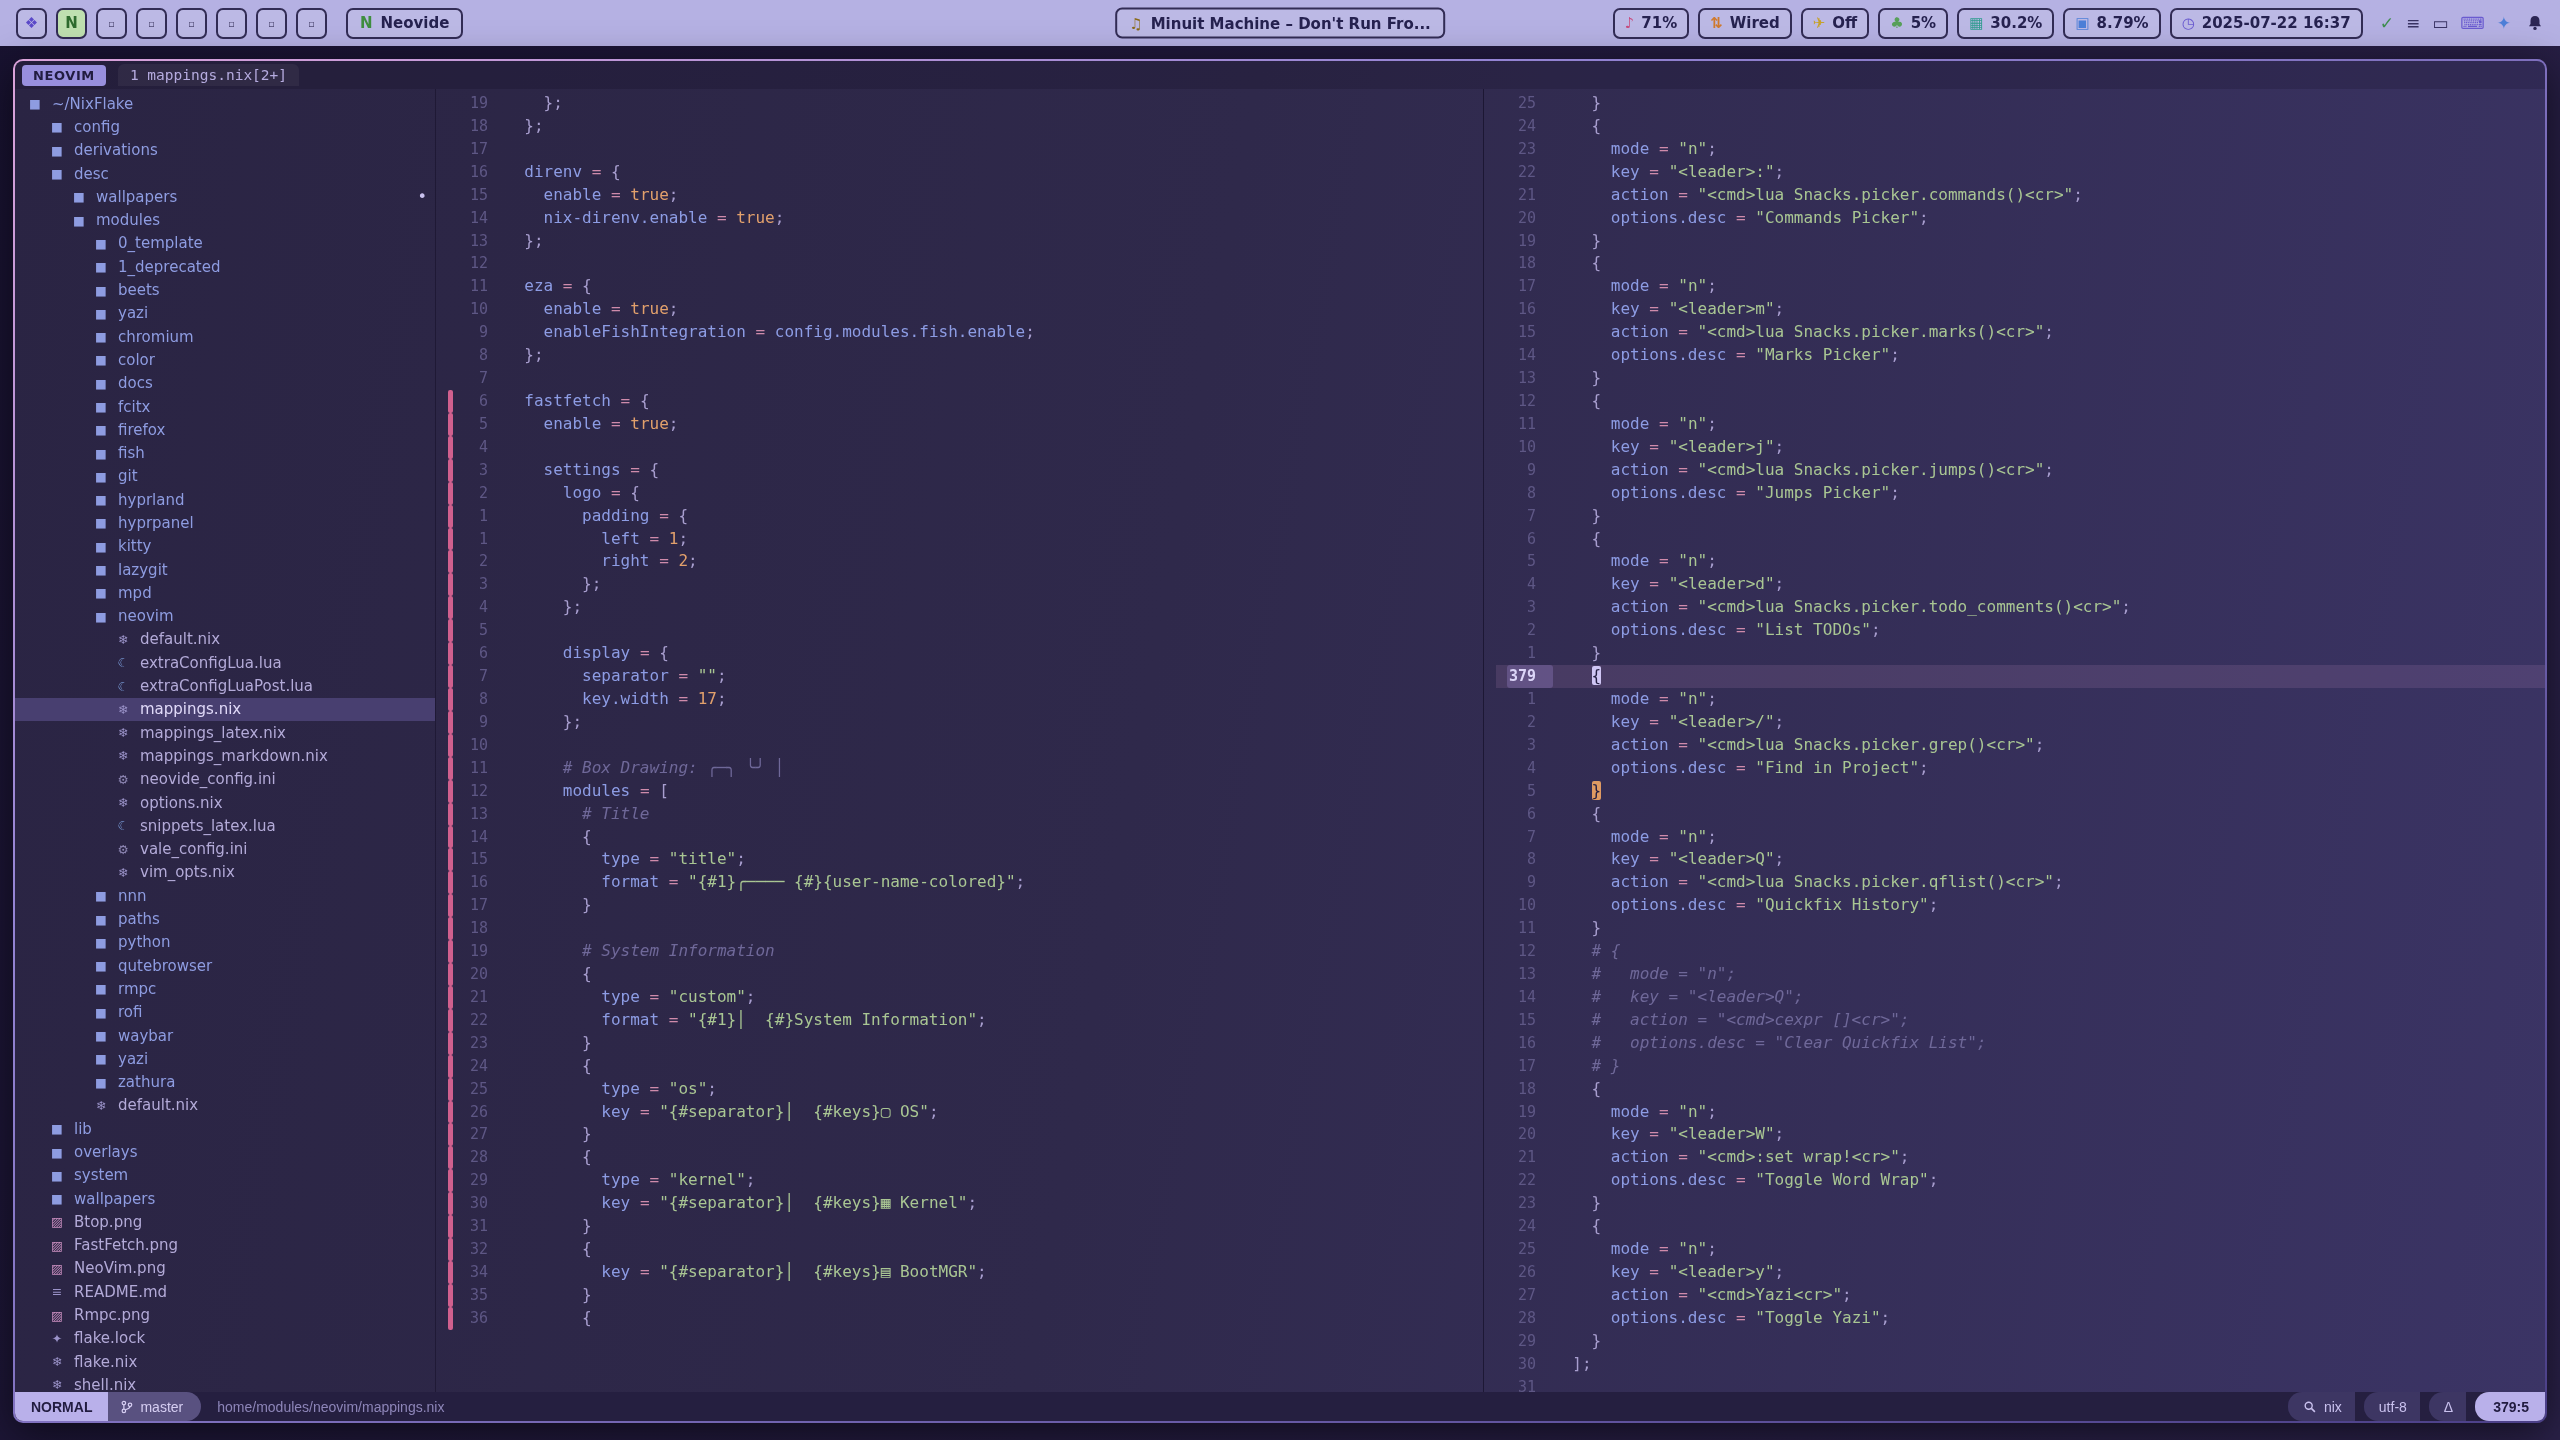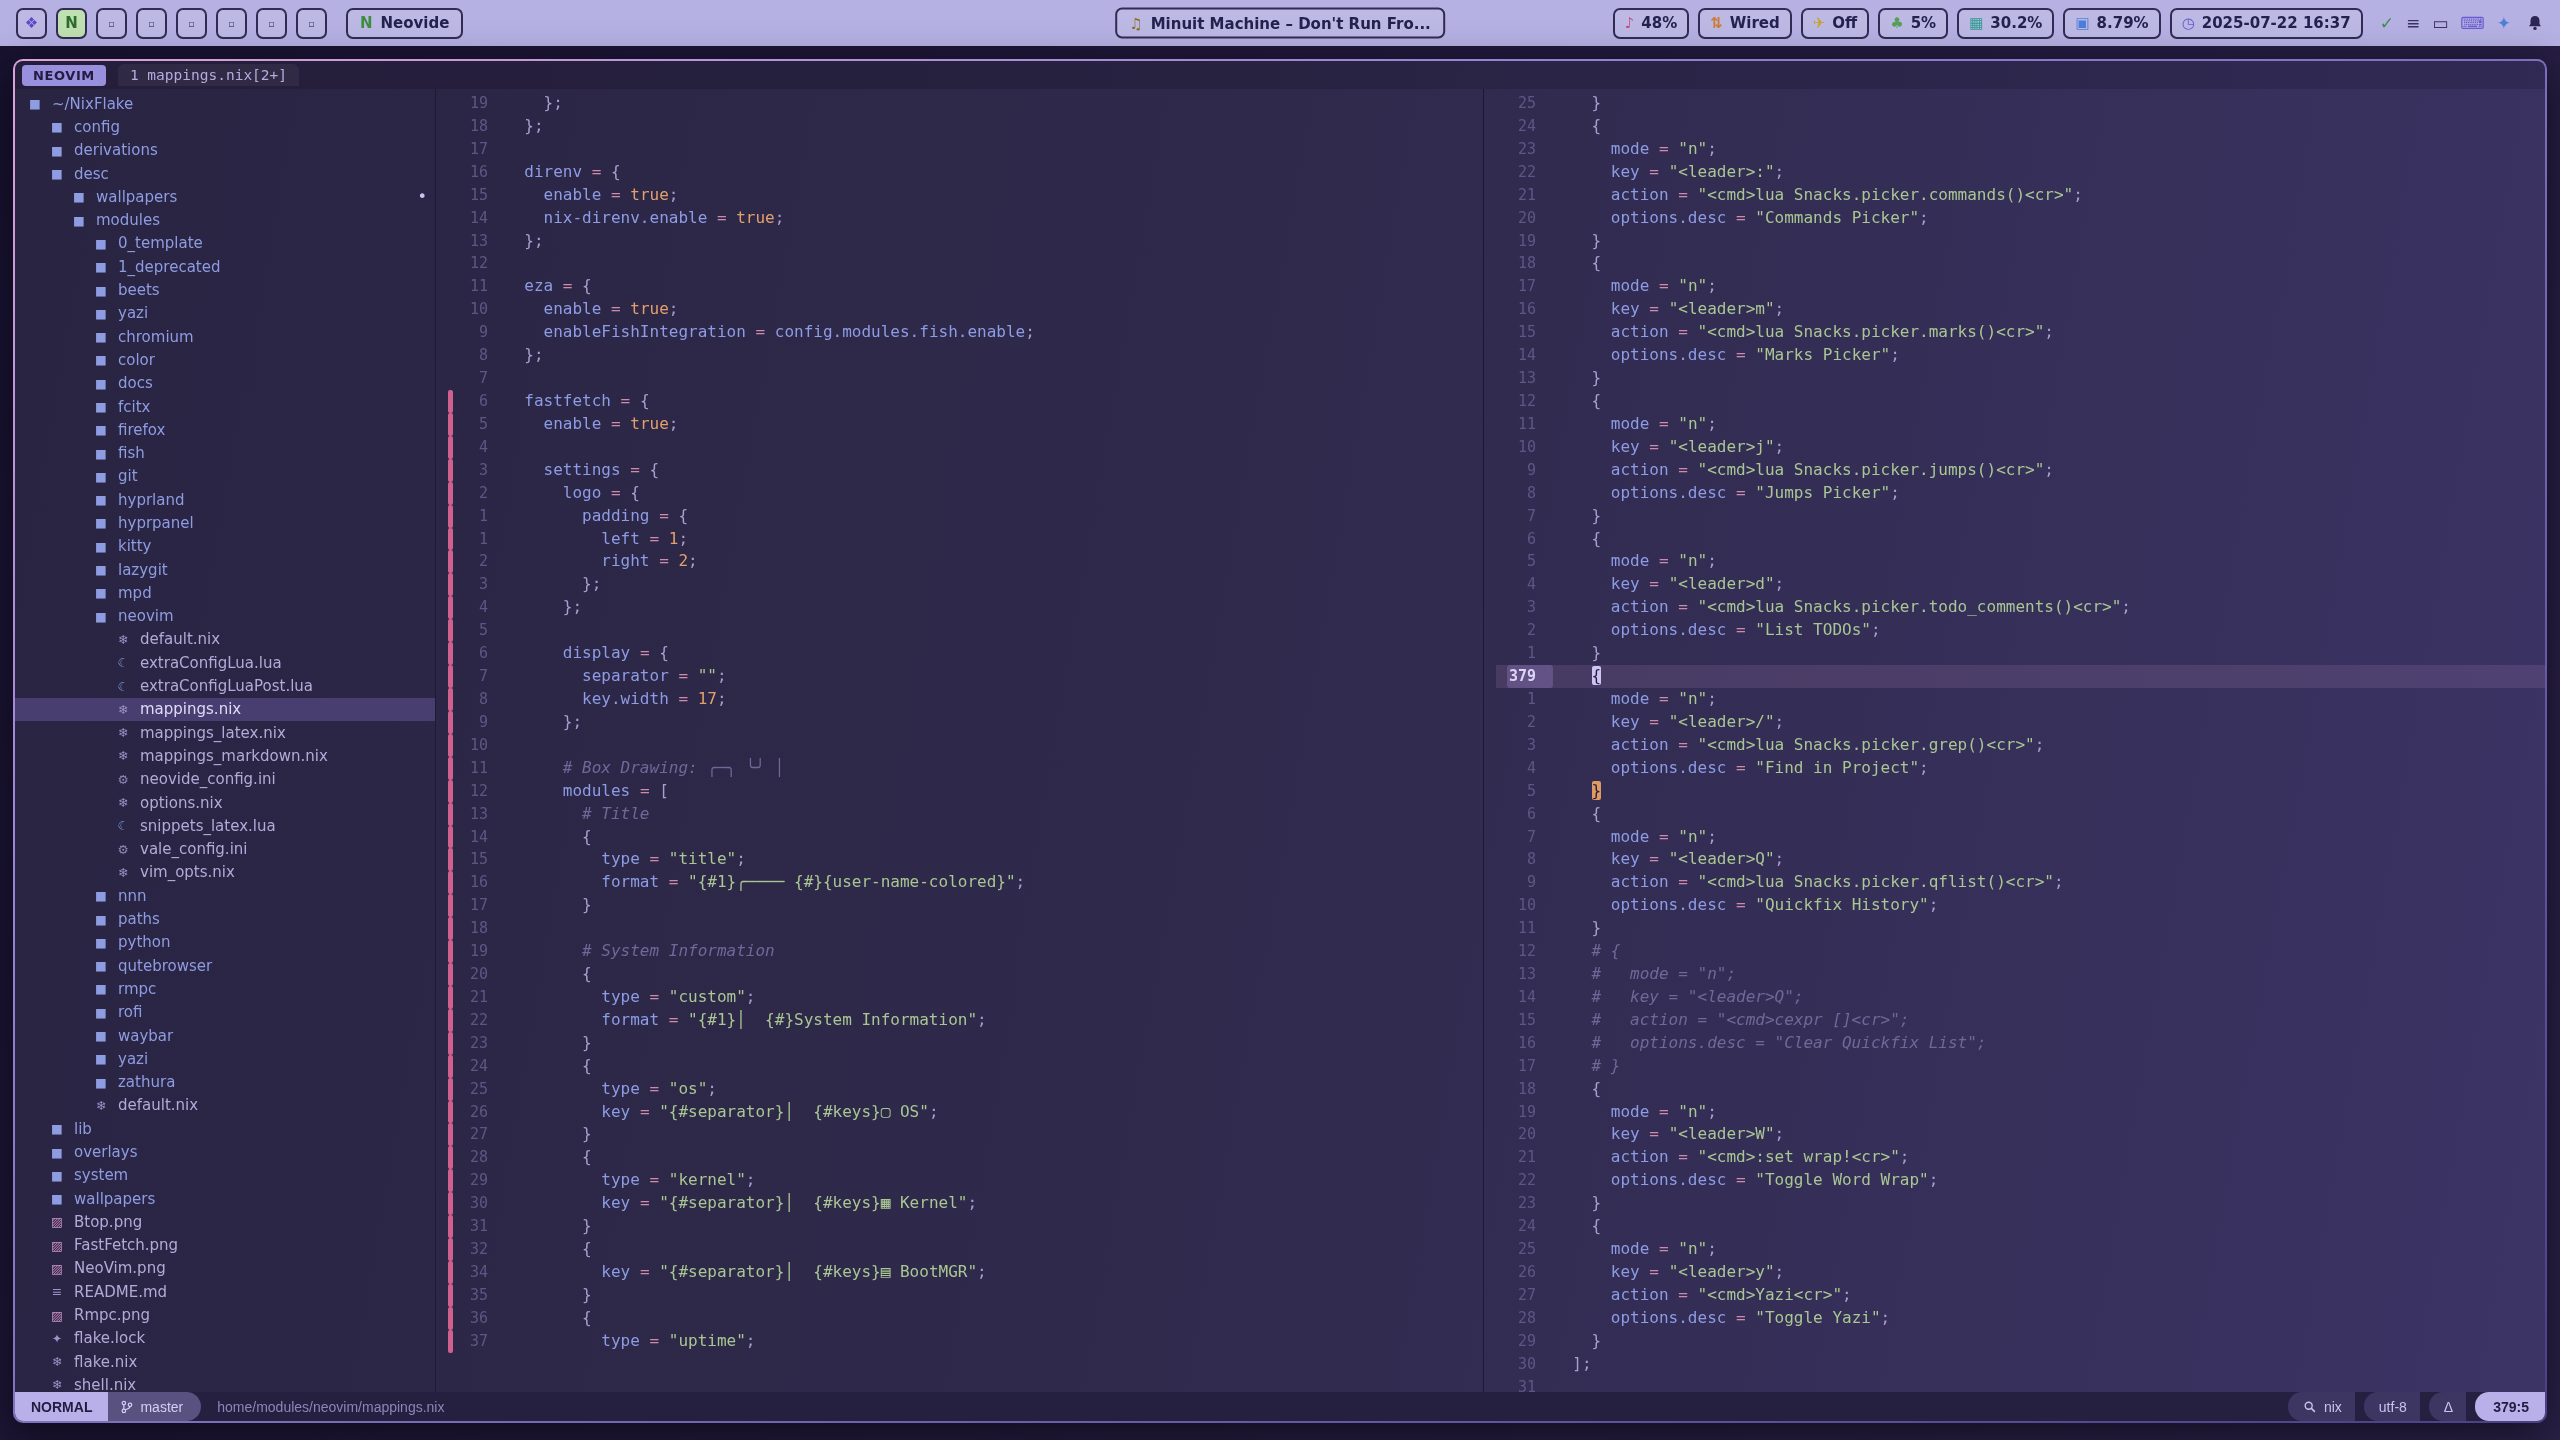--- a/index.html
+++ b/index.html
@@ -134,21 +134,21 @@
     <span>Neovide</span>
   </div>
   <div class="chip music">
     <span style="color:#8a6a18;">♫</span>
     <span>Minuit Machine – Don't Run Fro...</span>
   </div>
   <div class="bar-right">
     <div id="modules" style="display:flex;gap:9px;">
         <div class="module">
           <span class="mi" style="color: rgb(201, 73, 124);">♪</span>
-          <span>48%</span>
+          <span>71%</span>
         </div>
         <div class="module">
           <span class="mi" style="color: rgb(208, 122, 46);">⇅</span>
           <span>Wired</span>
         </div>
         <div class="module">
           <span class="mi" style="color: rgb(199, 163, 44);">✈</span>
           <span>Off</span>
         </div>
         <div class="module">
@@ -468,21 +468,20 @@
           <div class="row"><span class="sign on"></span><span class="ln">26</span><span class="code"><span class="t-ws">          </span><span class="t-id">key</span><span class="t-ws"> </span><span class="t-op">=</span><span class="t-ws"> </span><span class="t-str">"{#separator}│  {#keys}▢ OS"</span><span class="t-pb">;</span></span></div>
           <div class="row"><span class="sign on"></span><span class="ln">27</span><span class="code"><span class="t-ws">        </span><span class="t-pb">}</span></span></div>
           <div class="row"><span class="sign on"></span><span class="ln">28</span><span class="code"><span class="t-ws">        </span><span class="t-pb">{</span></span></div>
           <div class="row"><span class="sign on"></span><span class="ln">29</span><span class="code"><span class="t-ws">          </span><span class="t-id">type</span><span class="t-ws"> </span><span class="t-op">=</span><span class="t-ws"> </span><span class="t-str">"kernel"</span><span class="t-pb">;</span></span></div>
           <div class="row"><span class="sign on"></span><span class="ln">30</span><span class="code"><span class="t-ws">          </span><span class="t-id">key</span><span class="t-ws"> </span><span class="t-op">=</span><span class="t-ws"> </span><span class="t-str">"{#separator}│  {#keys}▦ Kernel"</span><span class="t-pb">;</span></span></div>
           <div class="row"><span class="sign on"></span><span class="ln">31</span><span class="code"><span class="t-ws">        </span><span class="t-pb">}</span></span></div>
           <div class="row"><span class="sign on"></span><span class="ln">32</span><span class="code"><span class="t-ws">        </span><span class="t-pb">{</span></span></div>
           <div class="row"><span class="sign on"></span><span class="ln">34</span><span class="code"><span class="t-ws">          </span><span class="t-id">key</span><span class="t-ws"> </span><span class="t-op">=</span><span class="t-ws"> </span><span class="t-str">"{#separator}│  {#keys}▤ BootMGR"</span><span class="t-pb">;</span></span></div>
           <div class="row"><span class="sign on"></span><span class="ln">35</span><span class="code"><span class="t-ws">        </span><span class="t-pb">}</span></span></div>
           <div class="row"><span class="sign on"></span><span class="ln">36</span><span class="code"><span class="t-ws">        </span><span class="t-pb">{</span></span></div>
-          <div class="row"><span class="sign on"></span><span class="ln">37</span><span class="code"><span class="t-ws">          </span><span class="t-id">type</span><span class="t-ws"> </span><span class="t-op">=</span><span class="t-ws"> </span><span class="t-str">"uptime"</span><span class="t-pb">;</span></span></div>
         </div>
       <div class="ed ed-right" id="ed-right">
           <div class="row"><span class="sign"></span><span class="ln">25</span><span class="code"><span class="t-ws">    </span><span class="t-pb">}</span></span></div>
           <div class="row"><span class="sign"></span><span class="ln">24</span><span class="code"><span class="t-ws">    </span><span class="t-pb">{</span></span></div>
           <div class="row"><span class="sign"></span><span class="ln">23</span><span class="code"><span class="t-ws">      </span><span class="t-id">mode</span><span class="t-ws"> </span><span class="t-op">=</span><span class="t-ws"> </span><span class="t-str">"n"</span><span class="t-pb">;</span></span></div>
           <div class="row"><span class="sign"></span><span class="ln">22</span><span class="code"><span class="t-ws">      </span><span class="t-id">key</span><span class="t-ws"> </span><span class="t-op">=</span><span class="t-ws"> </span><span class="t-str">"&lt;leader&gt;:"</span><span class="t-pb">;</span></span></div>
           <div class="row"><span class="sign"></span><span class="ln">21</span><span class="code"><span class="t-ws">      </span><span class="t-id">action</span><span class="t-ws"> </span><span class="t-op">=</span><span class="t-ws"> </span><span class="t-str">"&lt;cmd&gt;lua Snacks.picker.commands()&lt;cr&gt;"</span><span class="t-pb">;</span></span></div>
           <div class="row"><span class="sign"></span><span class="ln">20</span><span class="code"><span class="t-ws">      </span><span class="t-id">options.desc</span><span class="t-ws"> </span><span class="t-op">=</span><span class="t-ws"> </span><span class="t-str">"Commands Picker"</span><span class="t-pb">;</span></span></div>
           <div class="row"><span class="sign"></span><span class="ln">19</span><span class="code"><span class="t-ws">    </span><span class="t-pb">}</span></span></div>
           <div class="row"><span class="sign"></span><span class="ln">18</span><span class="code"><span class="t-ws">    </span><span class="t-pb">{</span></span></div>

